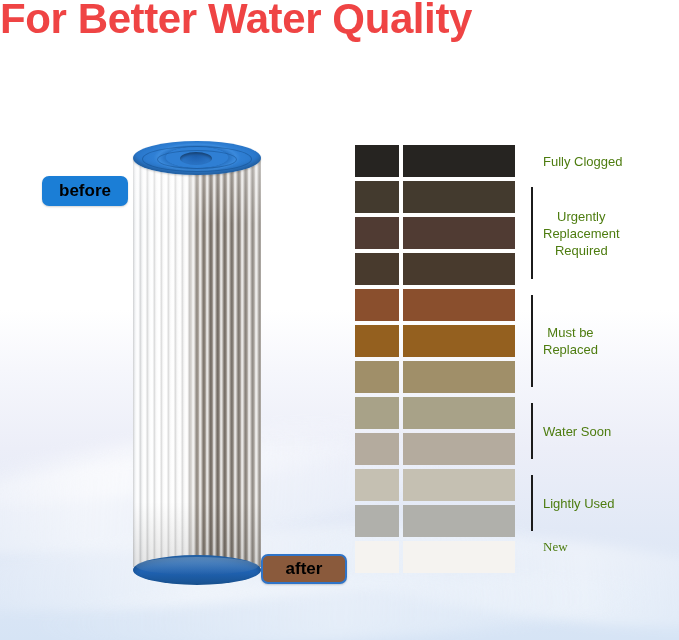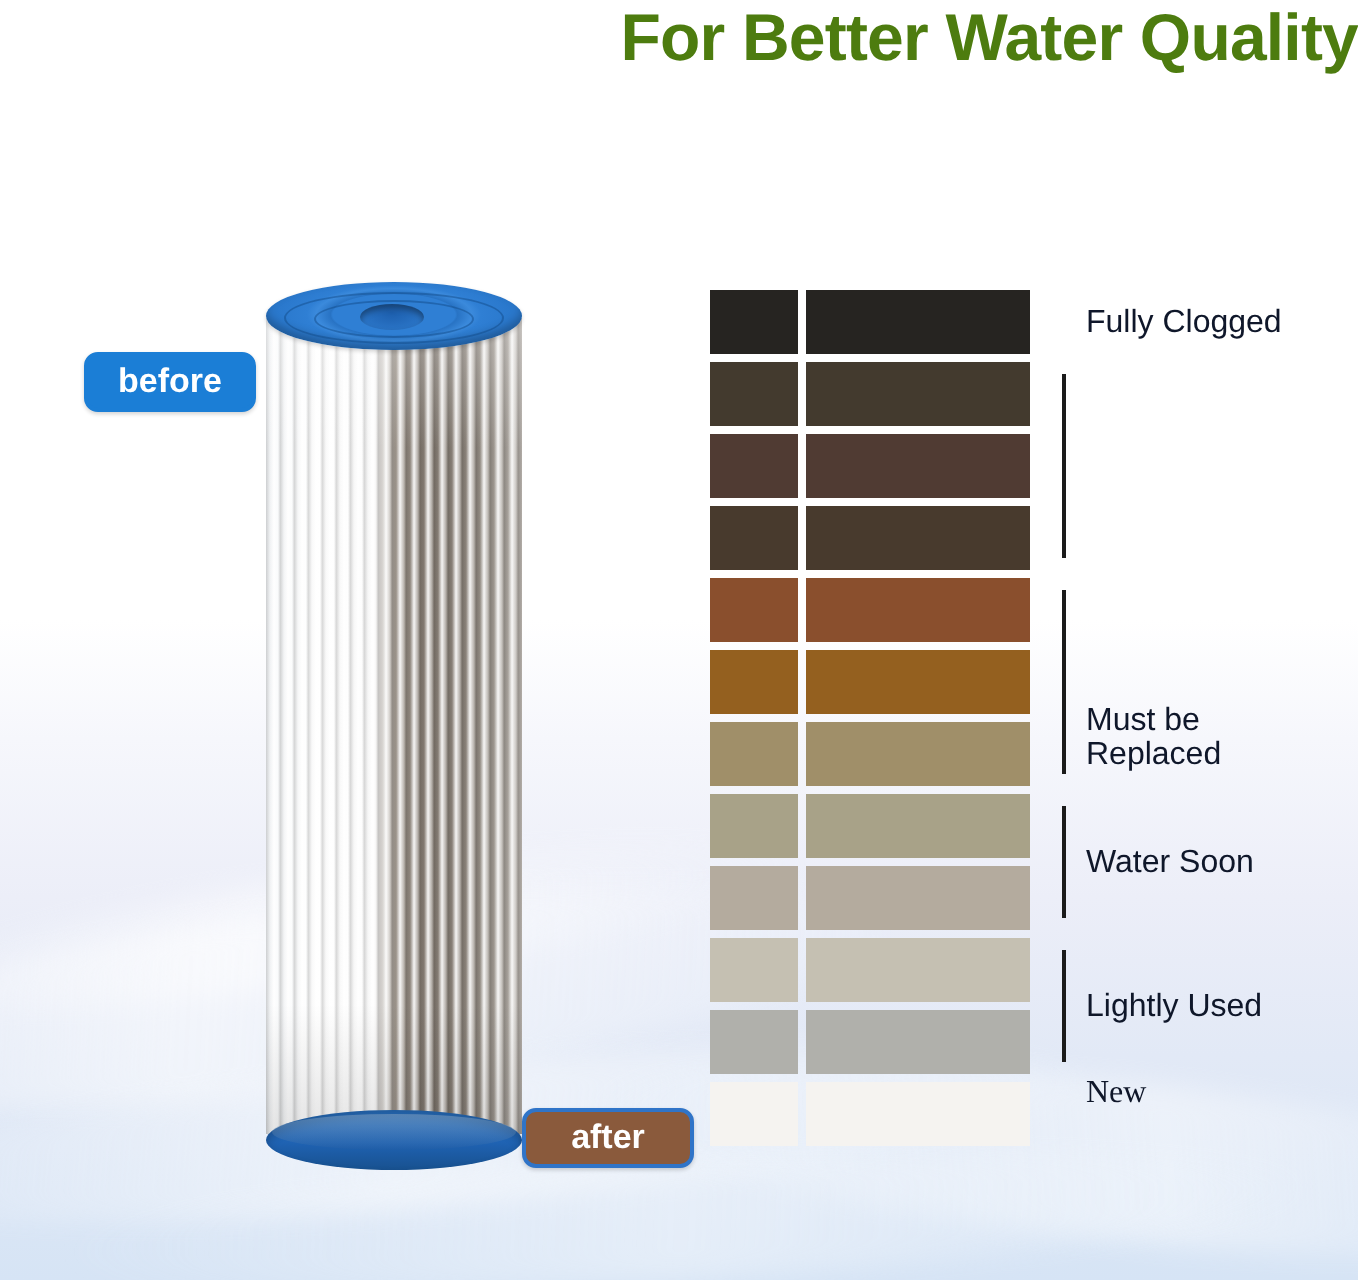--- a/index.html
+++ b/index.html
@@ -66,44 +66,44 @@
     width: 620px; height: 60px;
     background: linear-gradient(95deg, rgba(255,255,255,0) 0%, rgba(255,255,255,.6) 50%, rgba(226,240,255,.1) 100%);
     transform: rotate(-3deg);
   }
 
   
   .title {
     position: absolute;
     top: 0px;
     left: 0; right: 0;
-    text-align: right;
-    font-size: 33px;
+    text-align: left;
+    font-size: 42px;
     font-weight: bold;
     letter-spacing: -0.4px;
-    color: #4d7c0f;
+    color: #ef4444;
     line-height: 38px;
   }
   .subtitle {
     position: absolute;
     top: 42px;
     left: 0; right: 0;
     text-align: center;
     font-size: 18px;
     font-weight: normal;
     color: #8a8d93;
     line-height: 24px;
   }
 
   
   .badge {
     position: absolute;
     font-size: 17px;
     font-weight: bold;
-    color: #ffffff;
+    color: #000000;
     text-align: center;
     border-radius: 7px;
     line-height: 26px;
     height: 26px;
   }
   .badge-before {
     left: 42px;
     top: 176px;
     width: 82px;
     background: #1b7ed6;
@@ -234,24 +234,25 @@
   .labels {
     position: absolute;
     left: 543px;
     top: 145px;
     width: 136px;
     height: 440px;
   }
   .label {
     position: absolute;
     left: 0;
-    font-size: 16px;
-    color: #0f172a;
+    font-size: 13px;
+    color: #4d7c0f;
     line-height: 17px;
     white-space: pre-line;
+    text-align: center;
   }
 </style>
 </head>
 <body>
 
 <div id="infographic">
 
   <div class="bg-water">
     <div class="ripple r3"></div>
     <div class="ripple r1"></div>
@@ -326,20 +327,23 @@
       </div>
     </div>
   <div class="brackets" id="brackets">
       <div class="bracket" style="top: 42px; height: 92px;"></div>
       <div class="bracket" style="top: 150px; height: 92px;"></div>
       <div class="bracket" style="top: 258px; height: 56px;"></div>
       <div class="bracket" style="top: 330px; height: 56px;"></div>
     </div>
   <div class="labels" id="labels">
       <div class="label" style="top: 7.5px;">Fully Clogged</div>
-      <div class="label" style="top: 179px; margin-top: 28px;">Must be
+      <div class="label" style="top: 62.5px;">Urgently
+Replacement
+Required</div>
+      <div class="label" style="top: 179px;">Must be
 Replaced</div>
       <div class="label" style="top: 277.5px;">Water Soon</div>
       <div class="label" style="top: 349.5px;">Lightly Used</div>
       <div class="label" style="top: 393px; font-family: Liberation Serif, serif;">New</div>
     </div>
 
 </div>
 
 </body></html>

